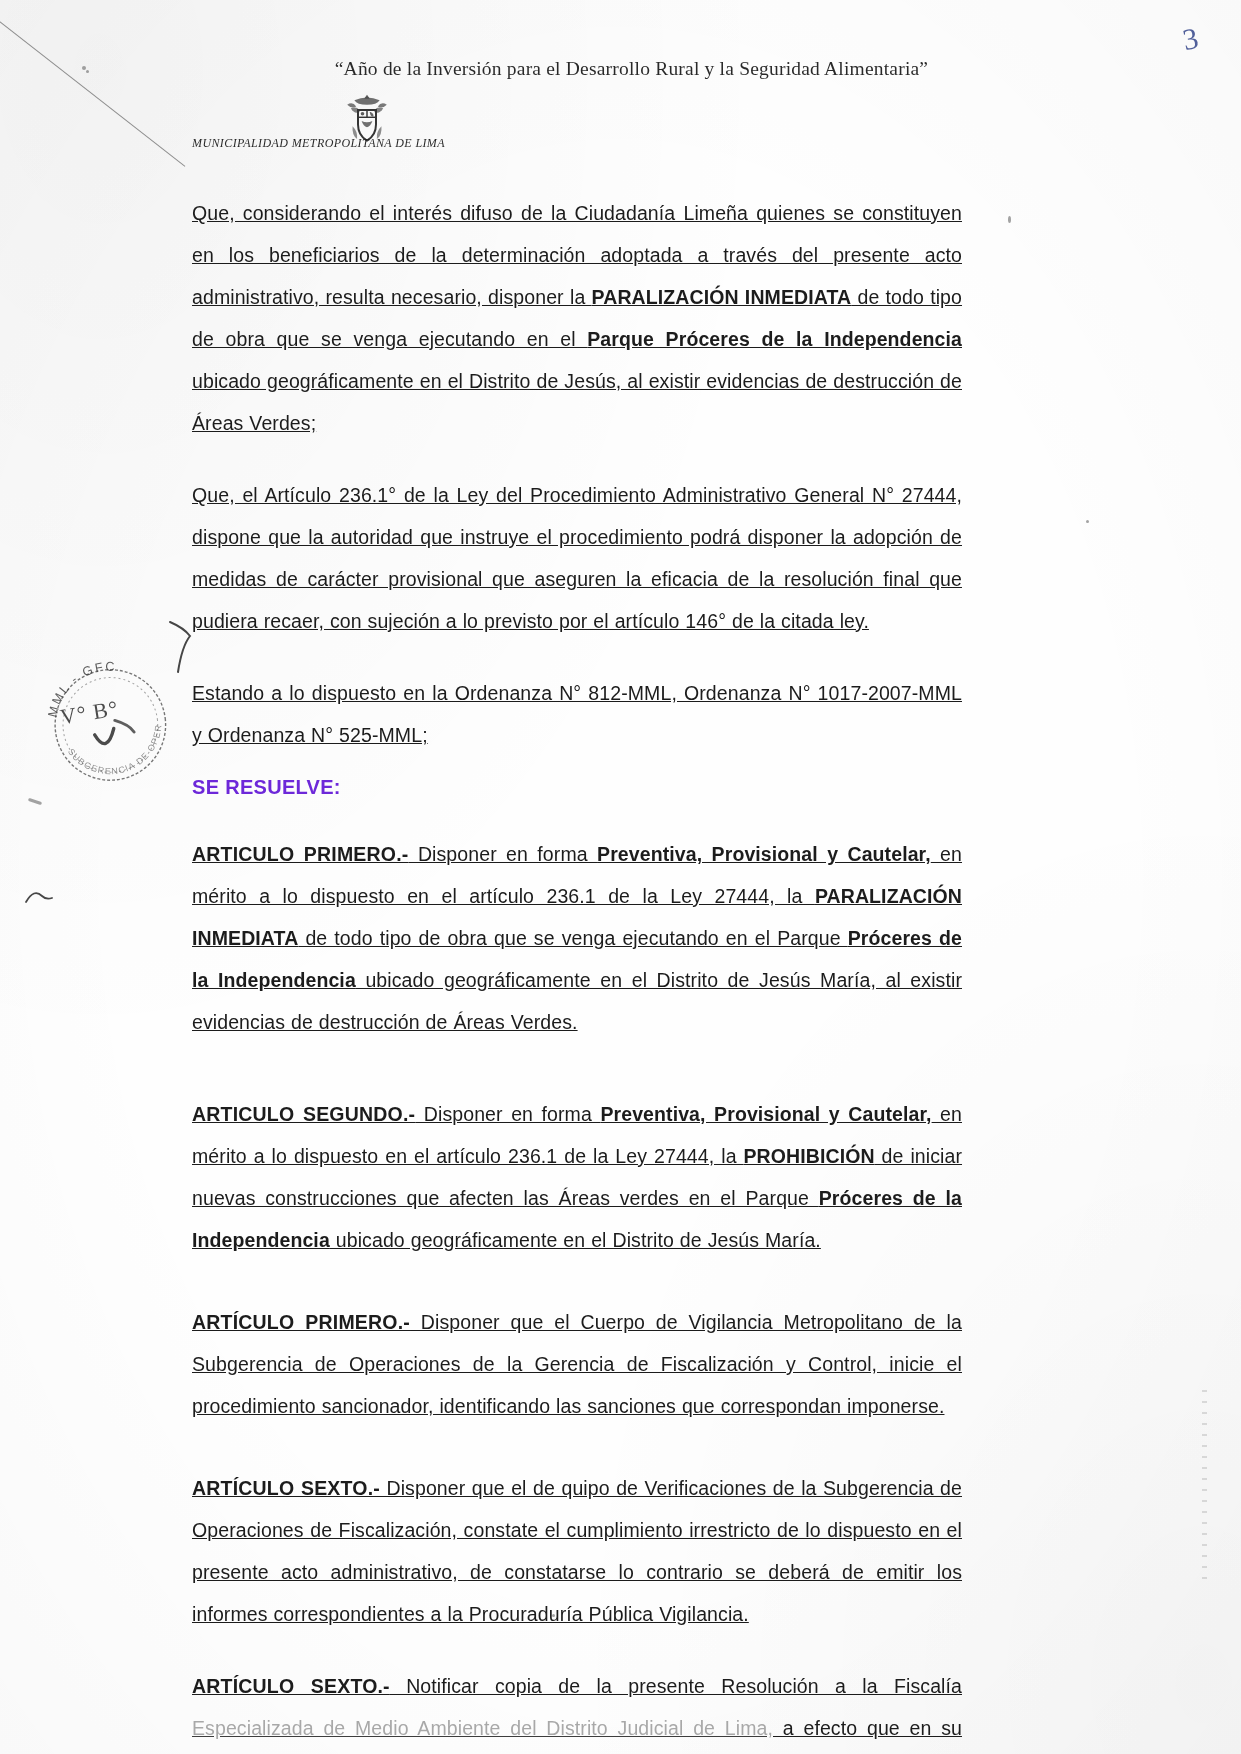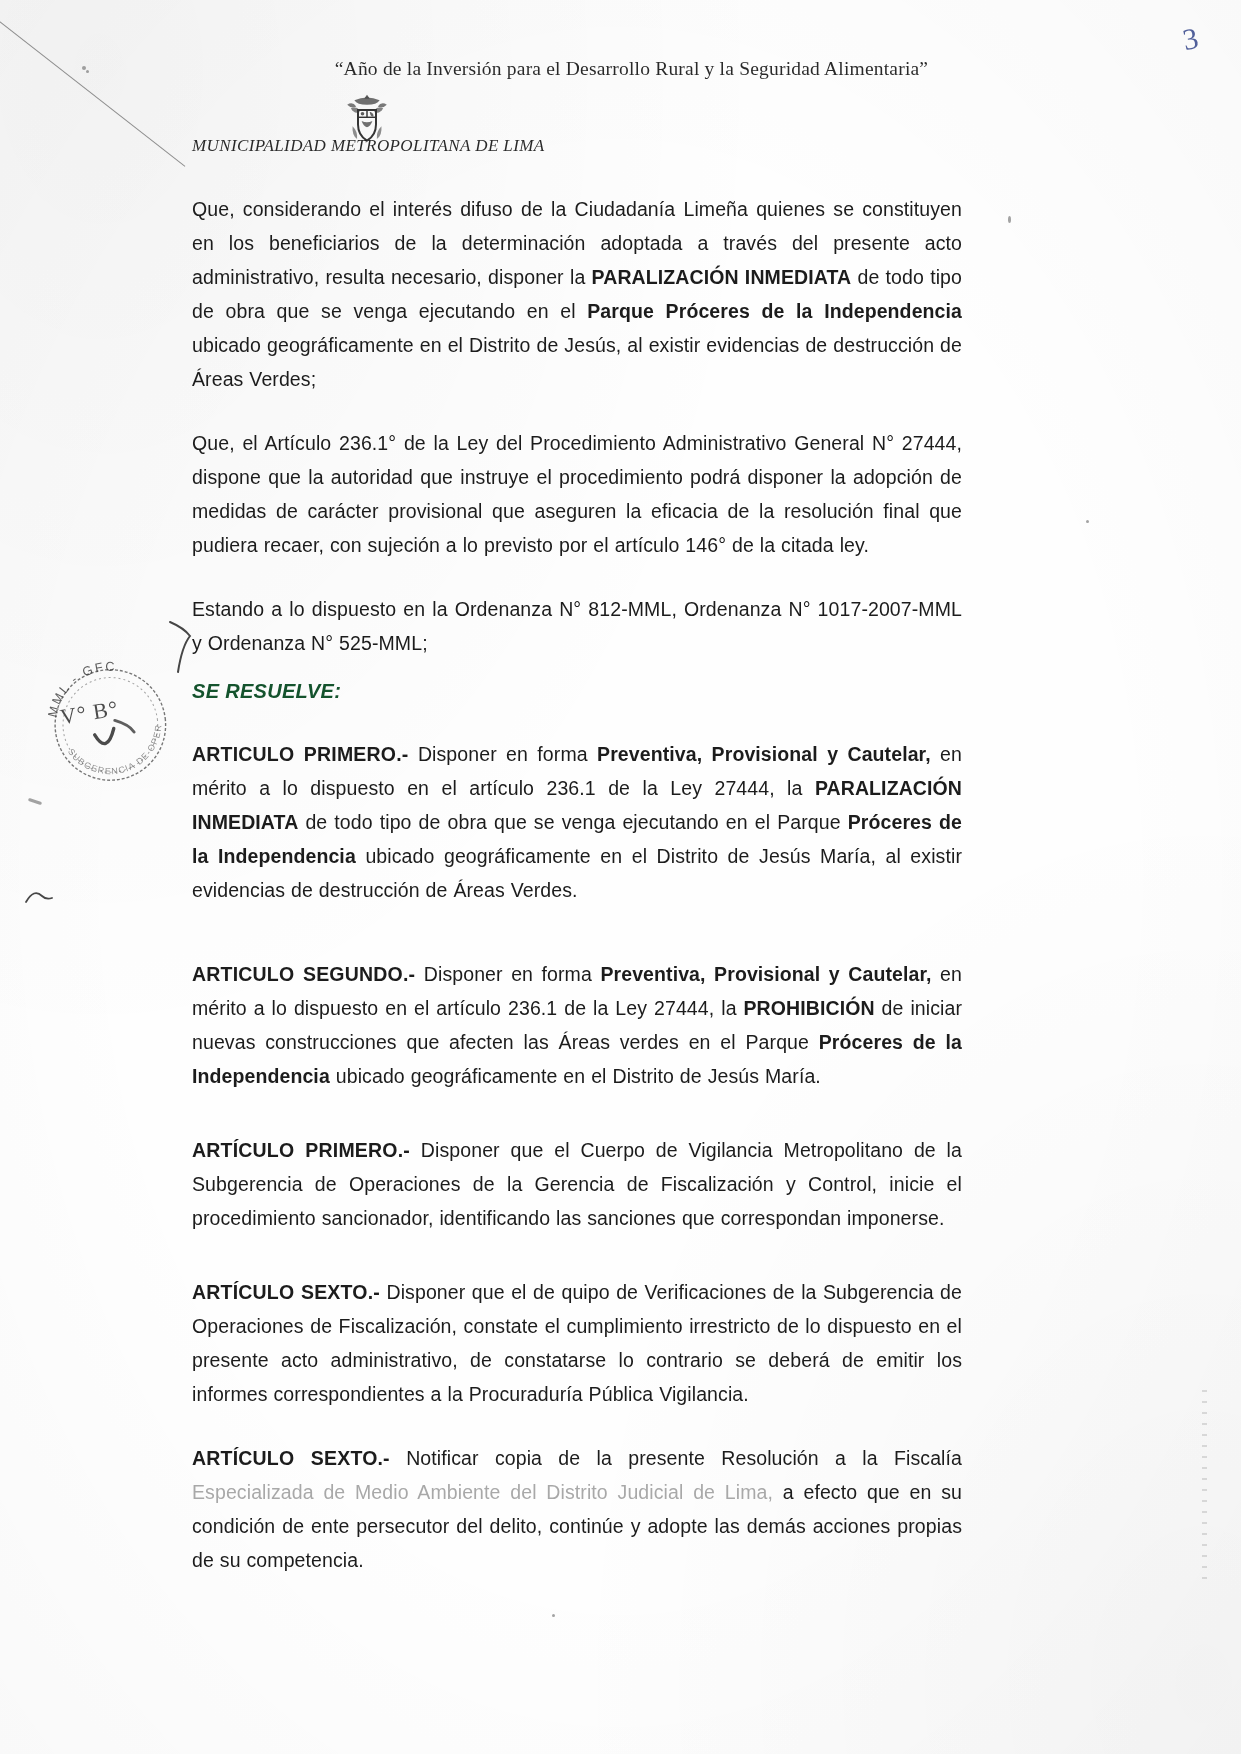--- a/index.html
+++ b/index.html
@@ -89,54 +89,54 @@
     width: 54px;
     height: 56px;
     opacity: .88;
   }
   .entity {
     position: absolute;
     left: 192px;
     top: 136px;
     font-family: "Liberation Serif", serif;
     font-style: italic;
-    font-size: 17px;
+    font-size: 12px;
     letter-spacing: .4px;
     color: #171717;
     opacity: .92;
   }
 
   
   .body-block {
     position: absolute;
     left: 192px;
     top: 192px;
     width: 770px;
   }
   p.para {
     margin: 0 0 20px 0;
     text-align: justify;
     font-size: 19.5px;
-    line-height: 34px;
+    line-height: 42px;
     color: #1c1c1c;
     letter-spacing: .1px;
     word-spacing: .4px;
+    text-decoration: underline;
   }
   p.para.tight { }
   .gap-sm { height: 10px; }
   .gap-md { height: 20px; }
   .gap-lg { height: 30px; }
   b, strong { font-weight: bold; }
   .resuelve {
     margin: 0 0 34px 0;
     font-size: 20px;
     font-weight: bold;
     letter-spacing: .3px;
-    color: #14532d;
-    font-style: italic;
+    color: #6d28d9;
   }
   .art-head {
     font-weight: bold;
     letter-spacing: .2px;
   }
   .faded {
     color: #9a9a9a;
     opacity: .85;
     margin-top: 28px;
   }

